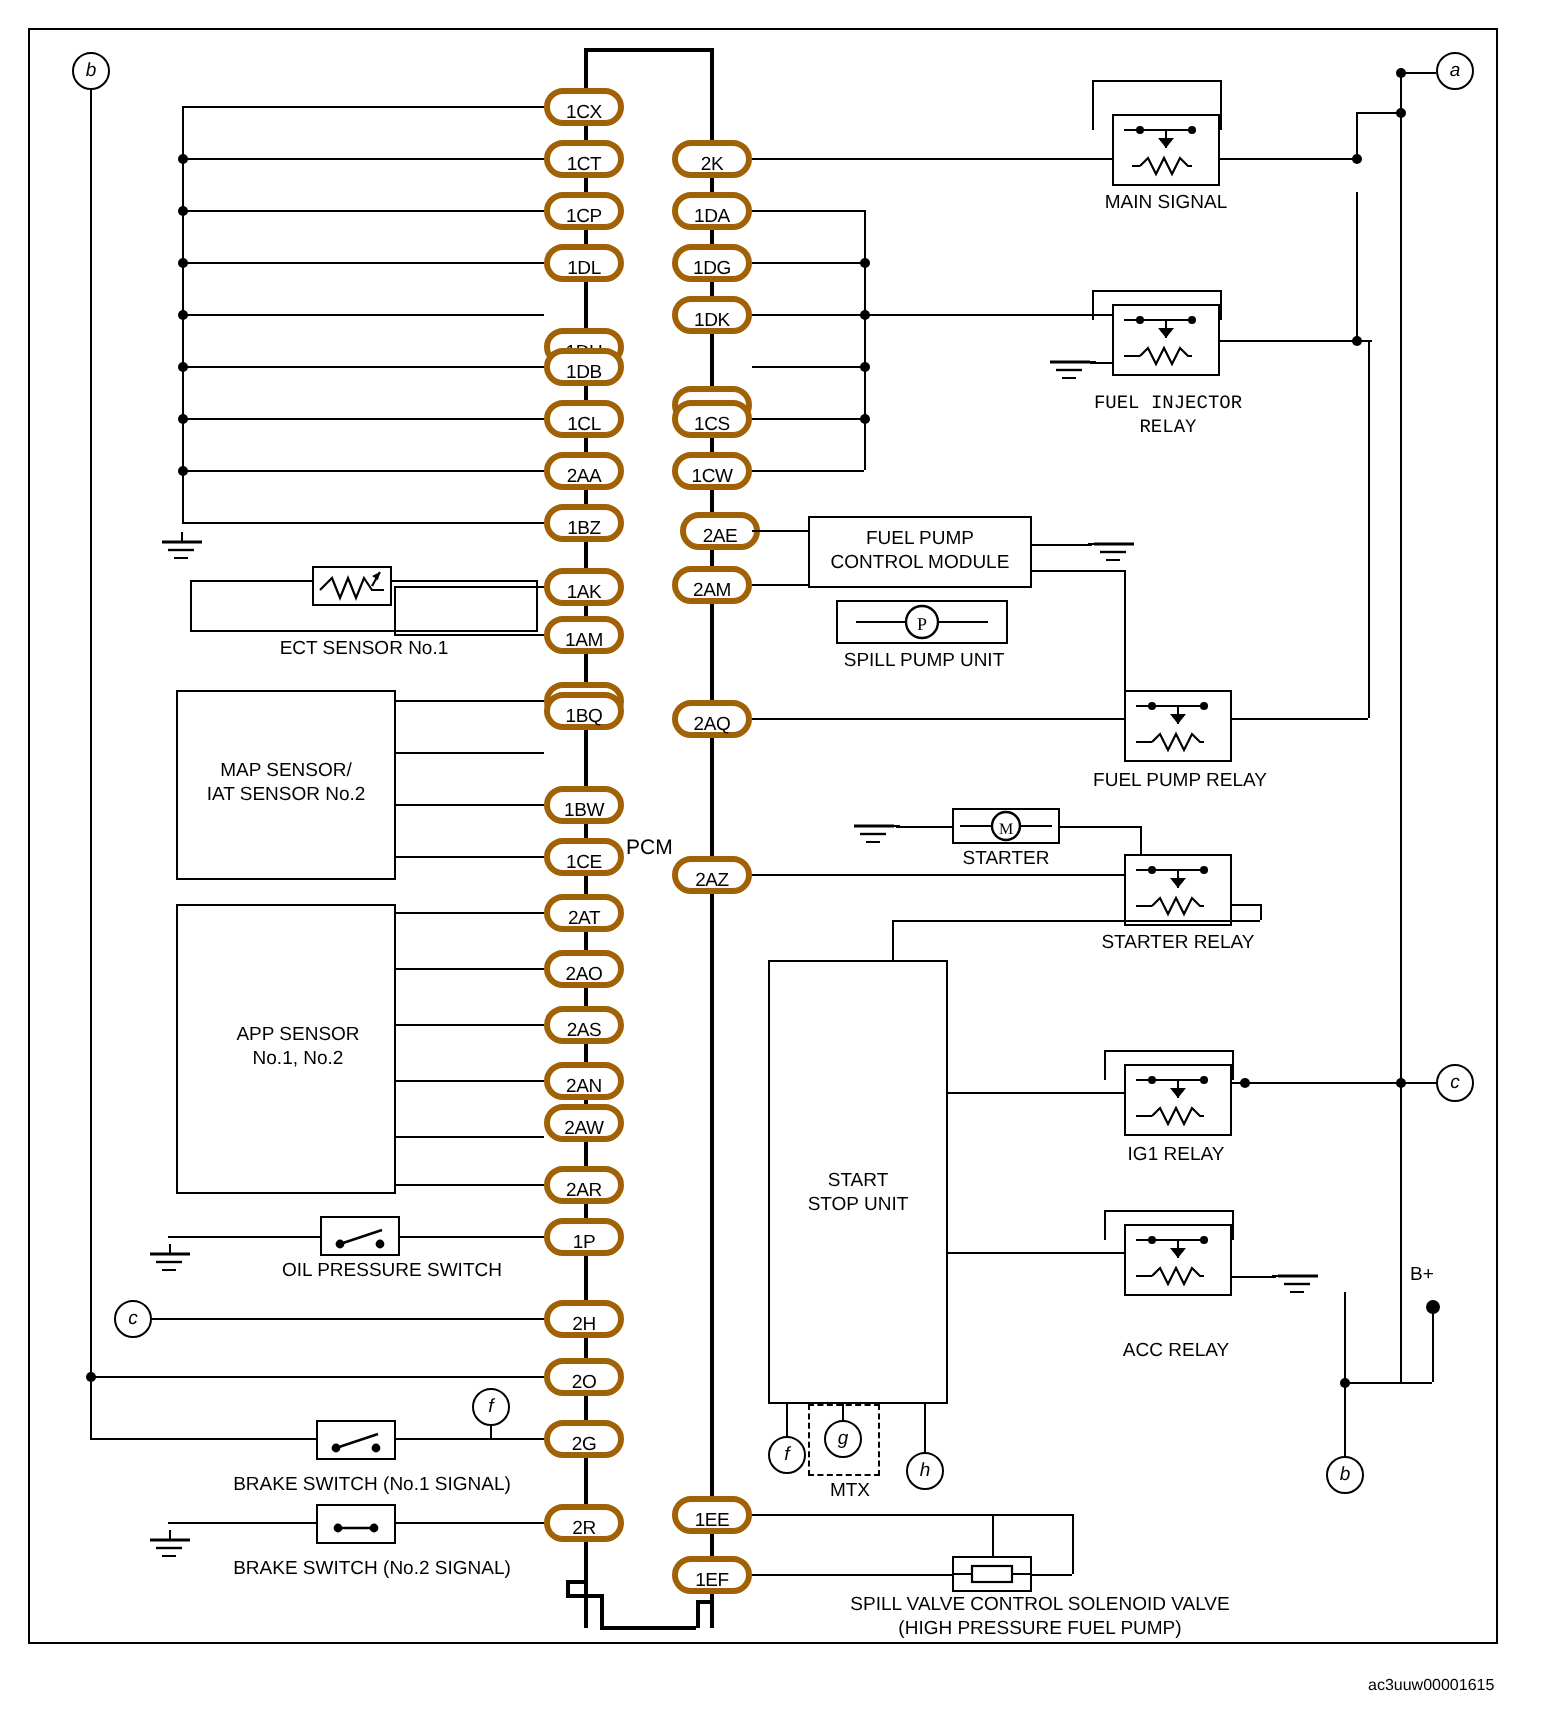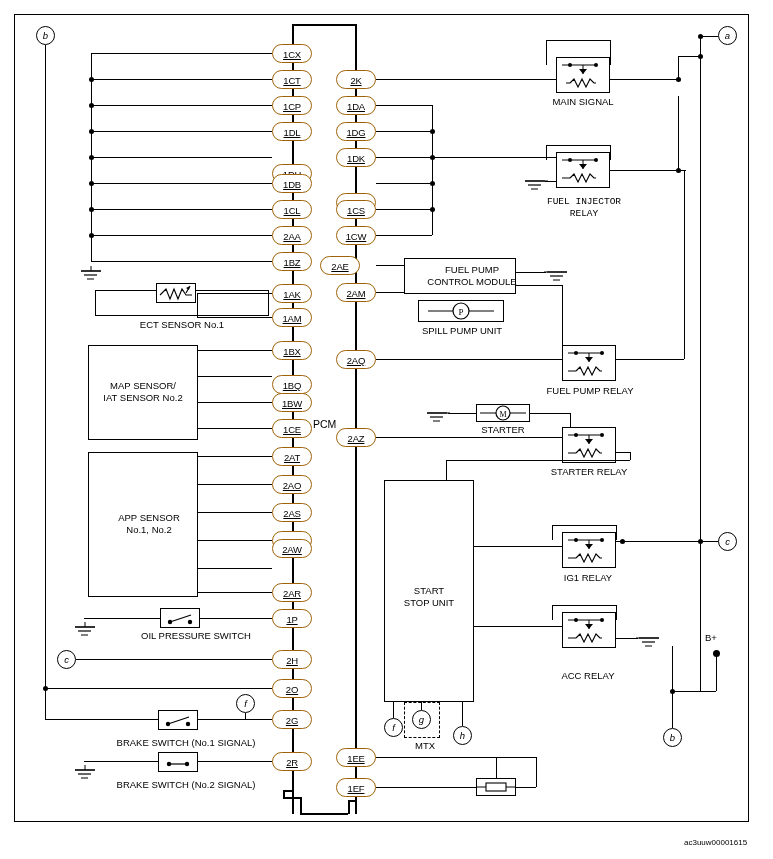--- a/index.html
+++ b/index.html
@@ -4,22 +4,22 @@
 <style>
   html,body{margin:0;padding:0;background:#fff;}
   body{font-family:"Liberation Sans",sans-serif;}
   #root{position:relative;width:773px;height:859px;overflow:hidden;background:#fff;}
   #frame{position:absolute;left:14px;top:14px;width:735px;height:808px;border:1.5px solid #000;box-sizing:border-box;}
   .ln{position:absolute;background:#000;}
   .h{height:1px;}
   .v{width:1px;}
   .h2{height:1.5px;}
   .v2{width:1.5px;}
-  .pin{position:absolute;width:40px;height:19px;border:1px solid #a16207;border-radius:10px;background:#fff;
-       font-size:9.5px;line-height:19px;text-align:center;box-sizing:border-box;letter-spacing:-0.2px;text-decoration:underline;}
+  .pin{position:absolute;width:40px;height:19px;border:3px solid #a16207;border-radius:10px;background:#fff;
+       font-size:9.5px;line-height:19px;text-align:center;box-sizing:border-box;letter-spacing:-0.2px;}
   .cir{position:absolute;width:19px;height:19px;border:1px solid #000;border-radius:50%;background:#fff;
        font-size:9.5px;line-height:18px;text-align:center;box-sizing:border-box;font-style:italic;}
   .box{position:absolute;border:1.5px solid #000;background:#fff;box-sizing:border-box;}
   .lbl{position:absolute;font-size:9.5px;color:#000;text-align:center;line-height:11.5px;white-space:pre;}
   .lbl.left{text-align:left;}
   .relay{position:absolute;width:54px;height:36px;border:1.5px solid #000;background:#fff;box-sizing:border-box;}
   .dot{position:absolute;width:5px;height:5px;background:#000;border-radius:50%;}
   .cred{position:absolute;font-size:8px;color:#000;}
   .pcmlabel{position:absolute;font-size:10.5px;}
   svg{position:absolute;overflow:visible;}
@@ -50,43 +50,43 @@
   <div class="pin" style="left:272px;top:96px;">1CP</div>
   <div class="pin" style="left:272px;top:122px;">1DL</div>
   <div class="pin" style="left:272px;top:164px;">1DH</div>
   <div class="pin" style="left:272px;top:174px;">1DB</div>
   <div class="pin" style="left:272px;top:200px;">1CL</div>
   <div class="pin" style="left:272px;top:226px;">2AA</div>
   <div class="pin" style="left:272px;top:252px;">1BZ</div>
   <div class="pin" style="left:272px;top:284px;">1AK</div>
   <div class="pin" style="left:272px;top:308px;">1AM</div>
   <div class="pin" style="left:272px;top:341px;">1BX</div>
-  <div class="pin" style="left:272px;top:375px;">1BQ</div>
+  <div class="pin" style="left:272px;top:346px;">1BQ</div>
   <div class="pin" style="left:272px;top:393px;">1BW</div>
   <div class="pin" style="left:272px;top:419px;">1CE</div>
   <div class="pin" style="left:272px;top:447px;">2AT</div>
   <div class="pin" style="left:272px;top:475px;">2AO</div>
   <div class="pin" style="left:272px;top:503px;">2AS</div>
   <div class="pin" style="left:272px;top:531px;">2AN</div>
-  <div class="pin" style="left:272px;top:539px;">2AW</div>
+  <div class="pin" style="left:272px;top:552px;">2AW</div>
   <div class="pin" style="left:272px;top:583px;">2AR</div>
   <div class="pin" style="left:272px;top:609px;">1P</div>
   <div class="pin" style="left:272px;top:650px;">2H</div>
   <div class="pin" style="left:272px;top:679px;">2O</div>
   <div class="pin" style="left:272px;top:710px;">2G</div>
   <div class="pin" style="left:272px;top:752px;">2R</div>
 
   <div class="pin" style="left:336px;top:70px;">2K</div>
   <div class="pin" style="left:336px;top:96px;">1DA</div>
   <div class="pin" style="left:336px;top:122px;">1DG</div>
   <div class="pin" style="left:336px;top:148px;">1DK</div>
   <div class="pin" style="left:336px;top:174px;margin-top:19px;">1CO</div>
   <div class="pin" style="left:336px;top:200px;">1CS</div>
   <div class="pin" style="left:336px;top:226px;">1CW</div>
-  <div class="pin" style="left:320px;top:256px;">2AE</div>
+  <div class="pin" style="left:340px;top:256px;">2AE</div>
   <div class="pin" style="left:336px;top:283px;">2AM</div>
   <div class="pin" style="left:336px;top:350px;">2AQ</div>
   <div class="pin" style="left:336px;top:428px;">2AZ</div>
   <div class="pin" style="left:336px;top:748px;">1EE</div>
   <div class="pin" style="left:336px;top:778px;">1EF</div>
 
   <div class="ln h" style="left:91px;top:53px;width:181px;"></div>
   <div class="ln h" style="left:91px;top:79px;width:181px;"></div>
   <div class="ln h" style="left:91px;top:105px;width:181px;"></div>
   <div class="ln h" style="left:91px;top:131px;width:181px;"></div>
@@ -253,21 +253,21 @@
   <div class="ln h" style="left:376px;top:209px;width:56px;"></div>
   <div class="ln h" style="left:376px;top:235px;width:56px;"></div>
   <div class="ln v" style="left:432px;top:105px;height:130px;"></div>
   <div class="dot" style="left:430px;top:129px;"></div>
   <div class="dot" style="left:430px;top:155px;"></div>
   <div class="dot" style="left:430px;top:181px;"></div>
   <div class="dot" style="left:430px;top:207px;"></div>
   <div class="ln h" style="left:376px;top:157px;width:56px;"></div>
 
   <div class="box" style="left:404px;top:258px;width:112px;height:36px;"></div>
-  <div class="lbl" style="left:404px;top:264px;width:112px;margin-left:12px;">FUEL PUMP
+  <div class="lbl" style="left:404px;top:264px;width:112px;">FUEL PUMP
 CONTROL MODULE</div>
   <div class="ln h" style="left:376px;top:265px;width:28px;"></div>
   <div class="ln h" style="left:376px;top:292px;width:28px;"></div>
   <div class="ln h" style="left:516px;top:272px;width:30px;"></div>
   <svg style="left:544px;top:266px;width:26px;height:16px;">
     <line x1="0" y1="6" x2="3" y2="6" stroke="#000" stroke-width="1"></line>
     <line x1="3" y1="6" x2="23" y2="6" stroke="#000" stroke-width="1.6"></line>
     <line x1="6" y1="10" x2="19" y2="10" stroke="#000" stroke-width="1.2"></line>
     <line x1="9" y1="14" x2="16" y2="14" stroke="#000" stroke-width="1"></line>
   </svg>
@@ -411,15 +411,17 @@
   <div class="ln h" style="left:376px;top:787px;width:100px;"></div>
   <div class="box" style="left:476px;top:778px;width:40px;height:18px;border-width:1px;"></div>
   <svg style="left:476px;top:778px;width:40px;height:18px;">
     <rect x="10" y="5" width="20" height="8" fill="none" stroke="#000" stroke-width="1.1"></rect>
     <line x1="0" y1="9" x2="10" y2="9" stroke="#000" stroke-width="1"></line>
     <line x1="30" y1="9" x2="40" y2="9" stroke="#000" stroke-width="1"></line>
   </svg>
   <div class="ln h" style="left:516px;top:787px;width:20px;"></div>
   <div class="ln v" style="left:536px;top:757px;height:30px;"></div>
   <div class="ln h" style="left:496px;top:757px;width:40px;"></div>
+  <div class="lbl" style="left:370px;top:797px;width:300px;">SPILL VALVE CONTROL SOLENOID VALVE
+(HIGH PRESSURE FUEL PUMP)</div>
 
   <div class="cred" style="left:684px;top:838px;">ac3uuw00001615</div>
 </div>
 
 </body></html>

